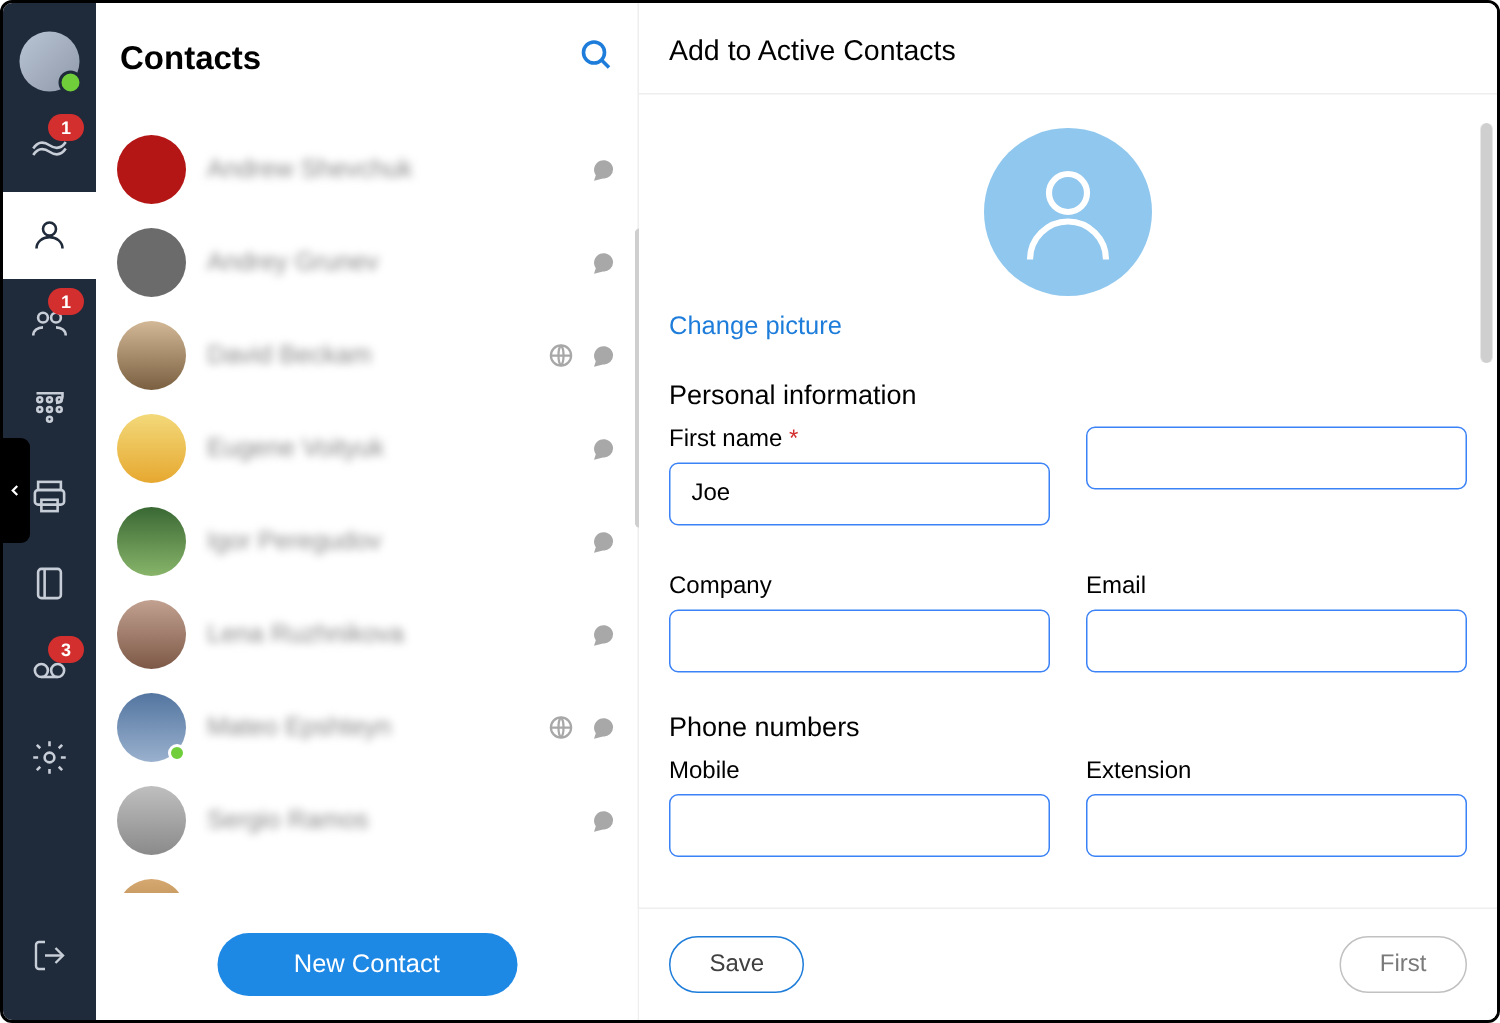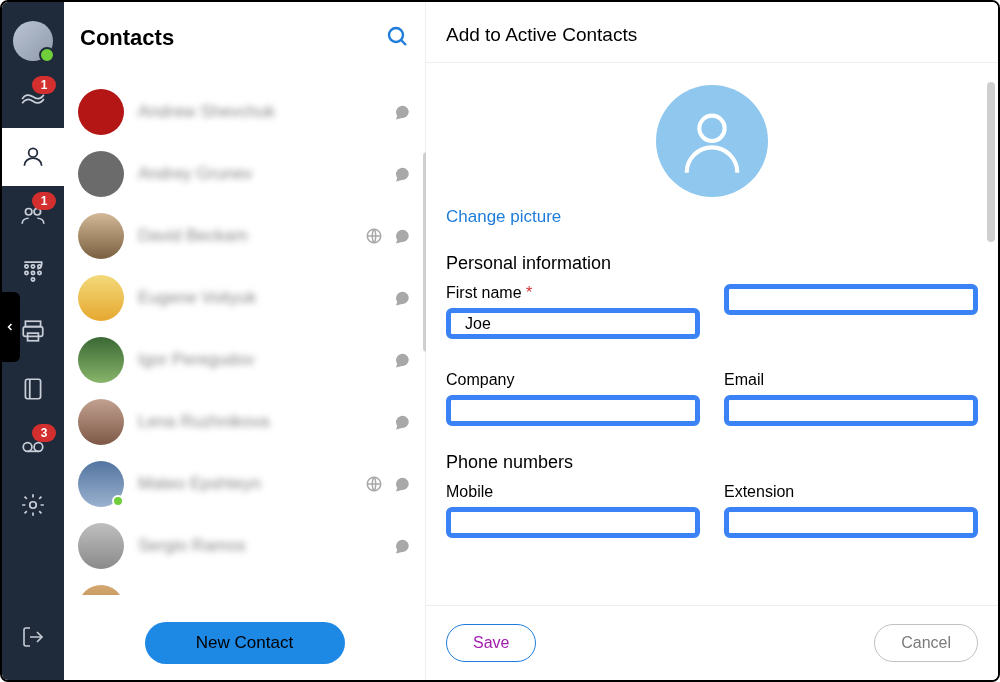--- a/index.html
+++ b/index.html
@@ -79,21 +79,21 @@
   .contact-name {
     flex:1; font-size:17px; color:#888; filter: blur(3px);
   }
   .contact-icons { display:flex; gap:10px; color:#a8a8a8; }
   .new-contact-bar {
     padding:16px; display:flex; justify-content:center;
     background:#fff;
   }
   .new-contact-btn {
     width: 200px; height: 42px; border:none; border-radius:21px;
-    background:#1e88e5; color:#000000; font-size:17px; font-weight:500;
+    background:#1e88e5; color:#ffffff; font-size:17px; font-weight:500;
     cursor:pointer;
   }
   .contacts-scroll-indicator {
     position:absolute; right:-6px; top:150px; width:8px; height:200px;
     background:#cfcfcf; border-radius:4px;
   }
 
   
   .detail-panel {
     flex:1; background:#fff; display:flex; flex-direction:column; position:relative;
@@ -112,32 +112,32 @@
   }
   .change-pic-link { color:#1e7dda; font-size:17px; cursor:pointer; }
   .section-title { font-size:18px; margin-bottom:10px; }
   .form-grid {
     display:grid; grid-template-columns:1fr 1fr; gap:32px 24px;
     margin-bottom:26px;
   }
   .field-label { font-size:16px; margin-bottom:6px; display:block; }
   .req { color:#d32f2f; }
   .field-input {
-    width:100%; height:31px; border:5px solid #3b82f6; border-radius:6px;
+    width:100%; height:42px; border:1px solid #3b82f6; border-radius:6px;
     padding:0 14px; font-size:16px;
   }
   .detail-footer {
     border-top:1px solid #eee; padding:18px 20px;
     display:flex; justify-content:space-between;
   }
   .btn {
     height:38px; border-radius:19px; padding:0 26px; font-size:16px;
     background:#fff; cursor:pointer;
   }
-  .btn-save { border:1.5px solid #1e7dda; color:#a21caf; }
+  .btn-save { border:1.5px solid #1e7dda; color:#404040; }
   .btn-cancel { border:1.5px solid #c1c1c1; color:#7a7a7a; }
   .detail-scroll-indicator {
     position:absolute; right:3px; top:80px; width:8px; height:160px;
     background:#cfcfcf; border-radius:4px;
   }
 </style>
 </head>
 <body>
 
 <div class="sidebar">
@@ -371,16 +371,16 @@
         <input class="field-input" type="text" value="" style="">
       </div>
       <div>
         <label class="field-label">Extension</label>
         <input class="field-input" type="text" value="" style="">
       </div>
     </div>
   </div>
   <div class="detail-footer">
     <button class="btn btn-save">Save</button>
-    <button class="btn btn-cancel">Cancel</button>
+    <button class="btn btn-cancel">First</button>
   </div>
   <div class="detail-scroll-indicator"></div>
 </div>
 
 </body></html>

